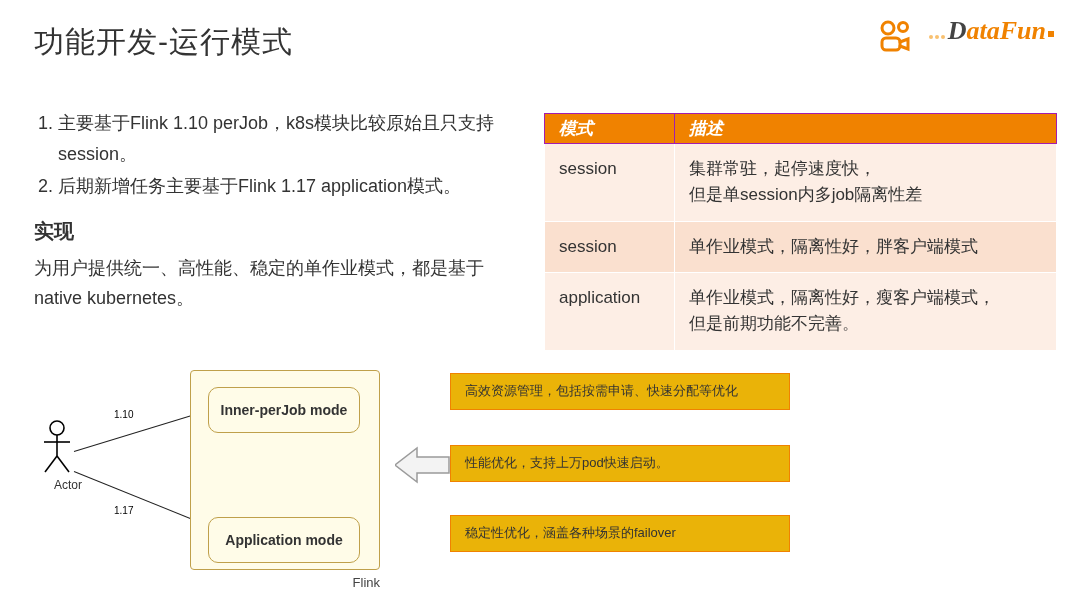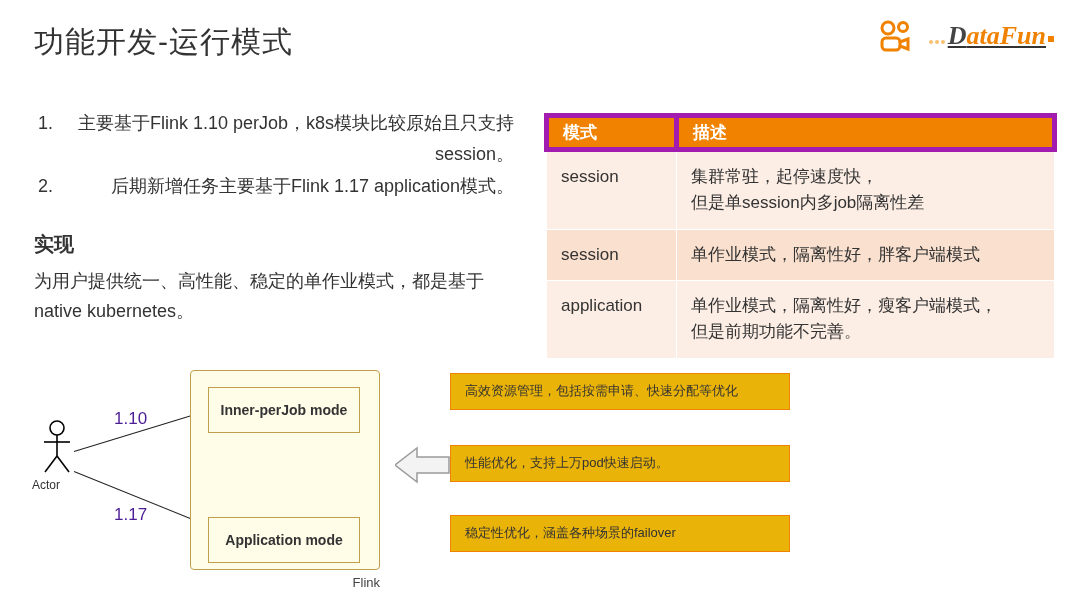--- a/index.html
+++ b/index.html
@@ -22,23 +22,22 @@
     font-size: 30px;
     font-weight: 400;
     letter-spacing: 1px;
   }
 
   .logos {
     position: absolute;
     top: 18px;
     right: 26px;
     display: flex;
-    align-items: center;
+    align-items: flex-start;
     gap: 12px;
-    text-decoration: underline;
   }
   .logo-ks svg { display: block; }
   .logo-df {
     font-family: "Comic Sans MS", "Segoe Script", cursive;
     font-size: 26px;
     font-weight: 700;
     font-style: italic;
     line-height: 1;
     color: #f08200;
     position: relative;
@@ -70,25 +69,24 @@
     top: 108px;
     left: 34px;
     width: 480px;
   }
   .h2 {
     font-size: 20px;
     font-weight: 600;
     margin: 0 0 8px 0;
   }
   ol.points {
-    margin: 0 0 29px 0;
+    margin: 0 0 16px 0;
     padding-left: 24px;
     font-size: 18px;
     line-height: 1.7;
-    text-align: right;
   }
   ol.points li { margin-bottom: 2px; }
   .para {
     font-size: 18px;
     line-height: 1.7;
     margin: 0;
   }
 
   
   .tbl {
@@ -98,21 +96,22 @@
     width: 513px;
     border-collapse: collapse;
     font-size: 17px;
   }
   .tbl th {
     background: #f08200;
     color: #fff;
     text-align: left;
     font-weight: 600;
     padding: 3px 14px;
-    border: 5px solid #a21caf;
+    border: 1px solid #a21caf;
+    font-style: italic;
   }
   .tbl td {
     padding: 12px 14px;
     border: 1px solid #fff;
     vertical-align: top;
     line-height: 1.55;
   }
   .tbl tbody tr:nth-child(odd) td { background: #fdeee5; }
   .tbl tbody tr:nth-child(even) td { background: #fae0cf; }
   .tbl td:first-child { width: 130px; font-family: Liberation Sans, sans-serif; }
@@ -123,31 +122,31 @@
     left: 10px;
     top: 365px;
     width: 1060px;
     height: 235px;
   }
   .stick {
     position: absolute;
     left: 22px;
     top: 55px;
     width: 50px;
-    text-align: left;
+    text-align: right;
   }
   .stick svg { display: block; margin: 0 auto; }
   .stick .cap {
     font-size: 12px;
     margin-top: 4px;
   }
   .edge-label {
     position: absolute;
-    font-size: 17px;
-    color: #4c1d95;
+    font-size: 10px;
+    color: #000000;
   }
   .flink-box {
     position: absolute;
     left: 180px;
     top: 5px;
     width: 190px;
     height: 200px;
     border: 1.5px solid #bfa04a;
     border-radius: 4px;
     background: #fffce8;
@@ -160,21 +159,21 @@
     text-align: right;
     font-size: 13px;
     color: #444;
   }
   .mode-pill {
     position: absolute;
     left: 198px;
     width: 152px;
     height: 46px;
     border: 1.5px solid #bfa04a;
-    border-radius: 0;
+    border-radius: 10px;
     background: #fffce8;
     display: flex;
     align-items: center;
     justify-content: center;
     font-size: 14px;
     font-weight: 600;
   }
   .mode-pill.top { top: 22px; }
   .mode-pill.bot { top: 152px; }
 

